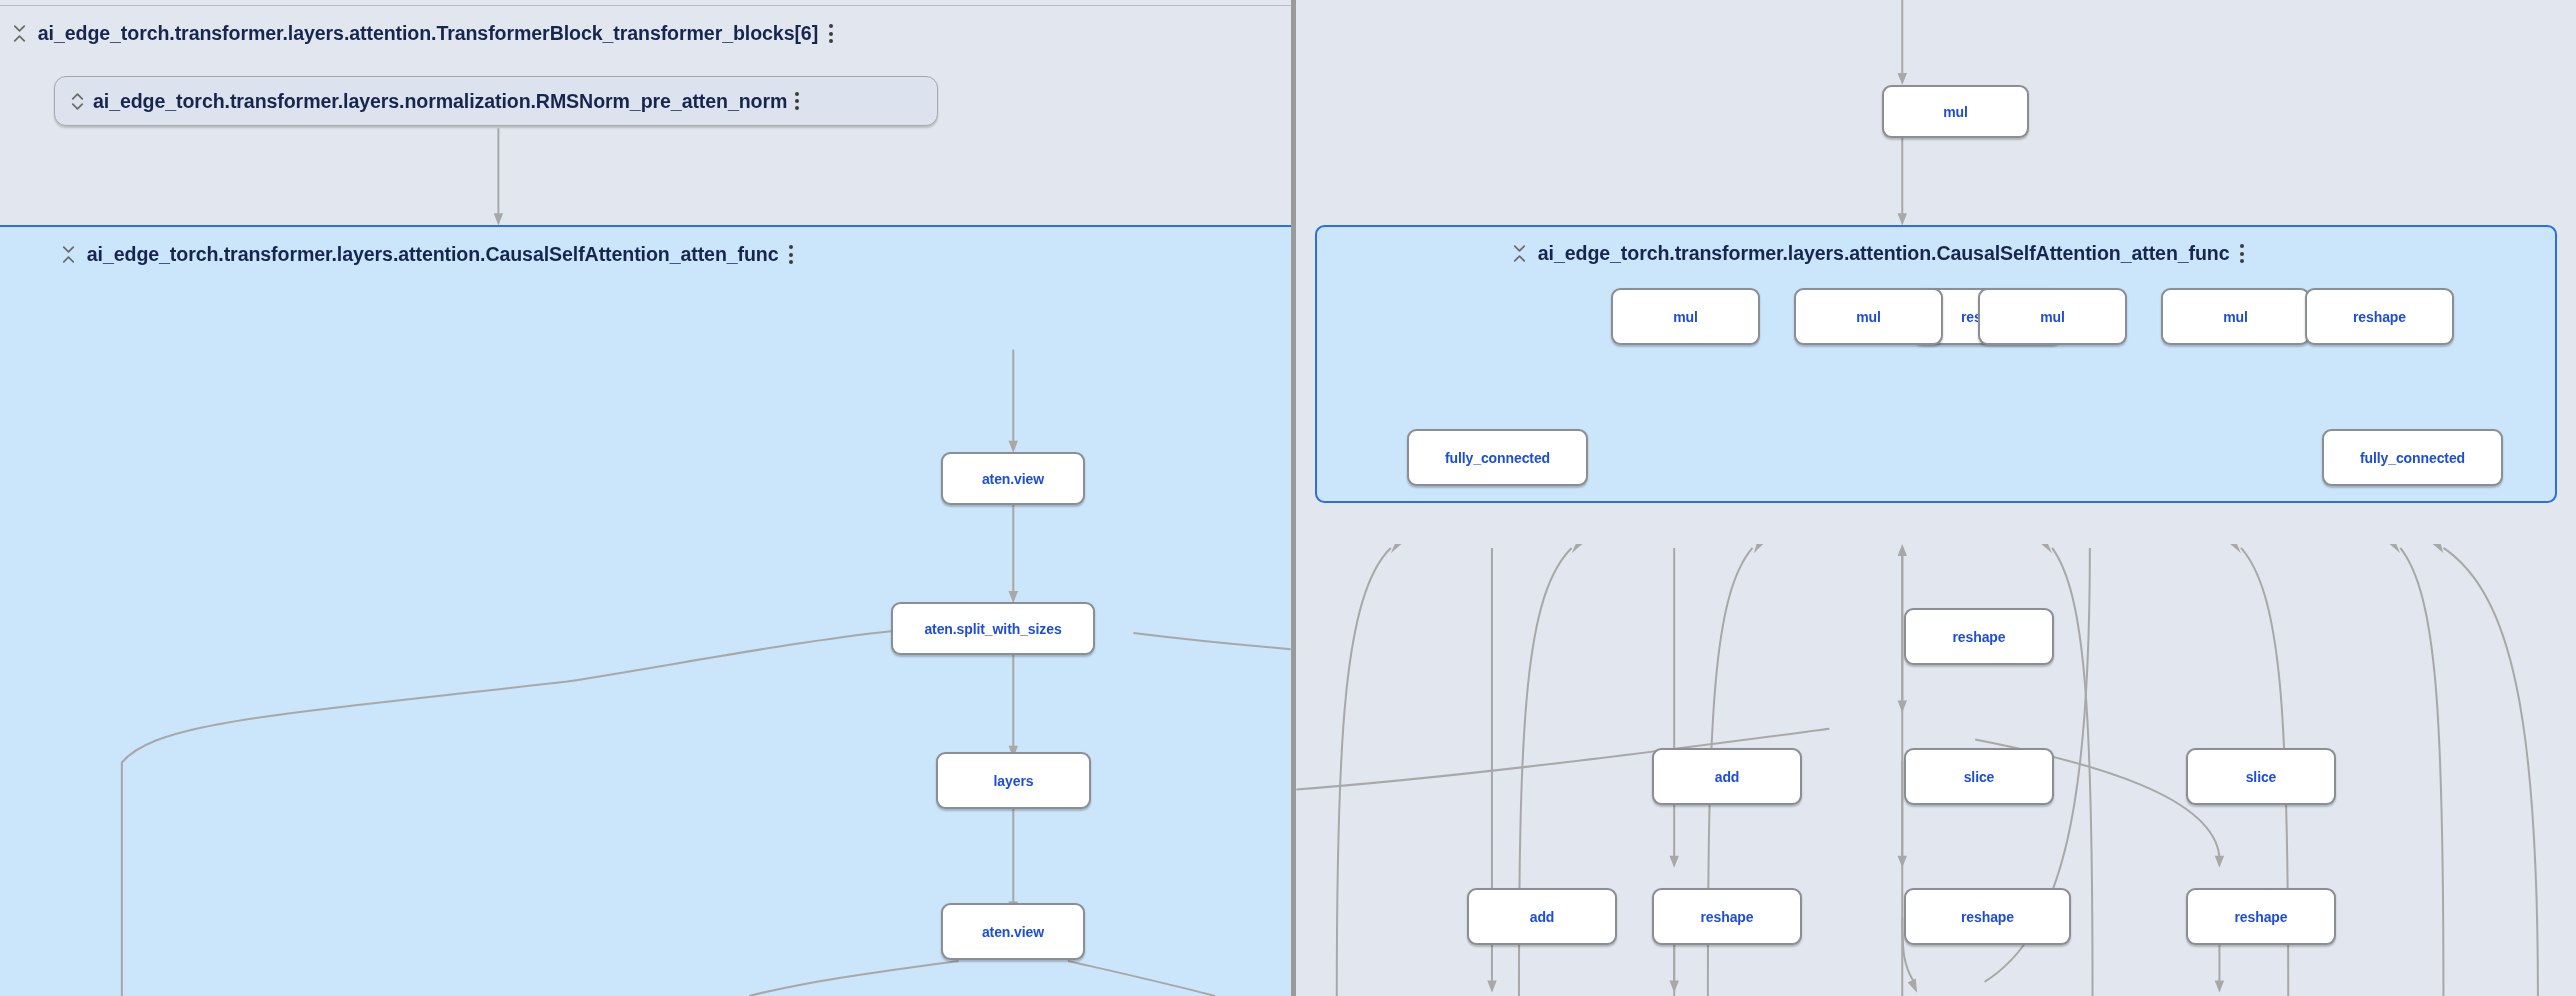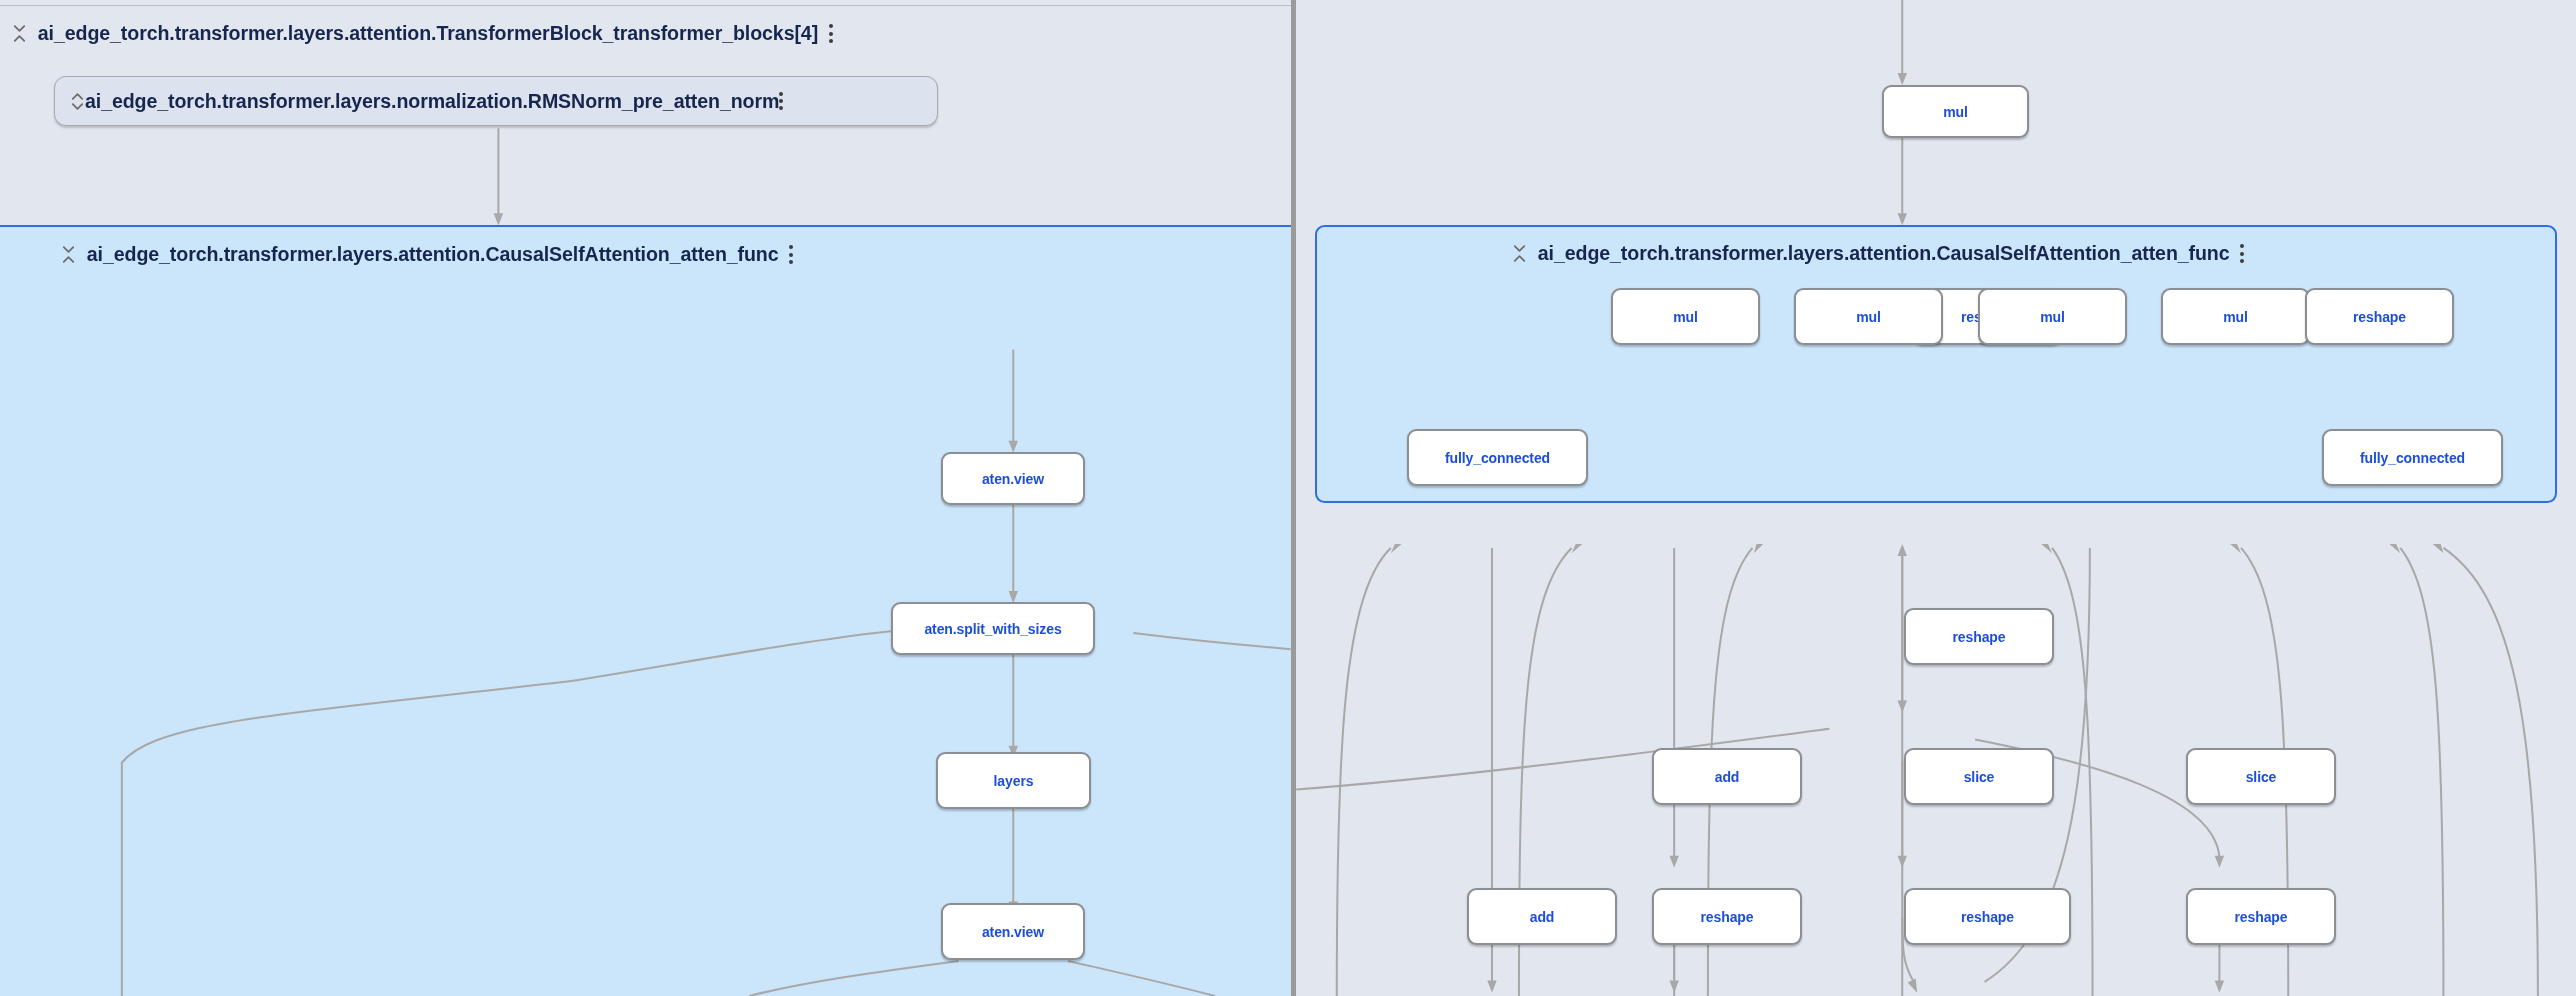--- a/index.html
+++ b/index.html
@@ -41,21 +41,21 @@
   .group-title{
     font-size:19.6px;font-weight:700;color:#17264e;letter-spacing:-0.1px;
   }
 
   
   .pill{
     position:absolute;box-sizing:border-box;
     background:#dde3ee;
     border:1.4px solid #a6a9ae;
     border-radius:12px;
-    display:flex;align-items:center;gap:0;
+    display:flex;align-items:center;gap:8px;
     padding:0 15px;
     box-shadow:0 1.4px 2px rgba(0,0,0,.18);
     white-space:nowrap;
   }
   .pill-title{font-size:19.6px;font-weight:700;color:#17264e;letter-spacing:-0.1px;}
 
   
   .node{
     position:absolute;box-sizing:border-box;
     background:#ffffff;
@@ -88,21 +88,21 @@
 
     <div class="group plain" data-name="group-transformer-block" style="left:0;top:6px;width:1291px;height:221px;"></div>
 
     <div class="group-header" data-name="group-header-transformer-block" style="left:12px;top:18px;height:31px;">
       <span class="ico" data-name="collapse-chevrons-icon">
         <svg width="15" height="23" viewBox="0 0 22 34">
           <path d="M4 6 L11 13 L18 6" fill="none" stroke="#6b6b6b" stroke-width="2.6" stroke-linecap="round" stroke-linejoin="round"></path>
           <path d="M4 28 L11 21 L18 28" fill="none" stroke="#6b6b6b" stroke-width="2.6" stroke-linecap="round" stroke-linejoin="round"></path>
         </svg>
       </span>
-      <span class="group-title" data-name="group-title-transformer-block">ai_edge_torch.transformer.layers.attention.TransformerBlock_transformer_blocks[4]</span>
+      <span class="group-title" data-name="group-title-transformer-block">ai_edge_torch.transformer.layers.attention.TransformerBlock_transformer_blocks[6]</span>
       <span class="dots" data-name="more-vert-icon">
           <i></i>
           <i></i>
           <i></i>
         </span>
     </div>
 
     <div class="pill" data-name="layer-node-rmsnorm-pre-atten-norm" style="left:54px;top:76px;width:884px;height:50px;">
       <span class="ico" data-name="expand-chevrons-icon">
         <svg width="15" height="23" viewBox="0 0 22 34">

